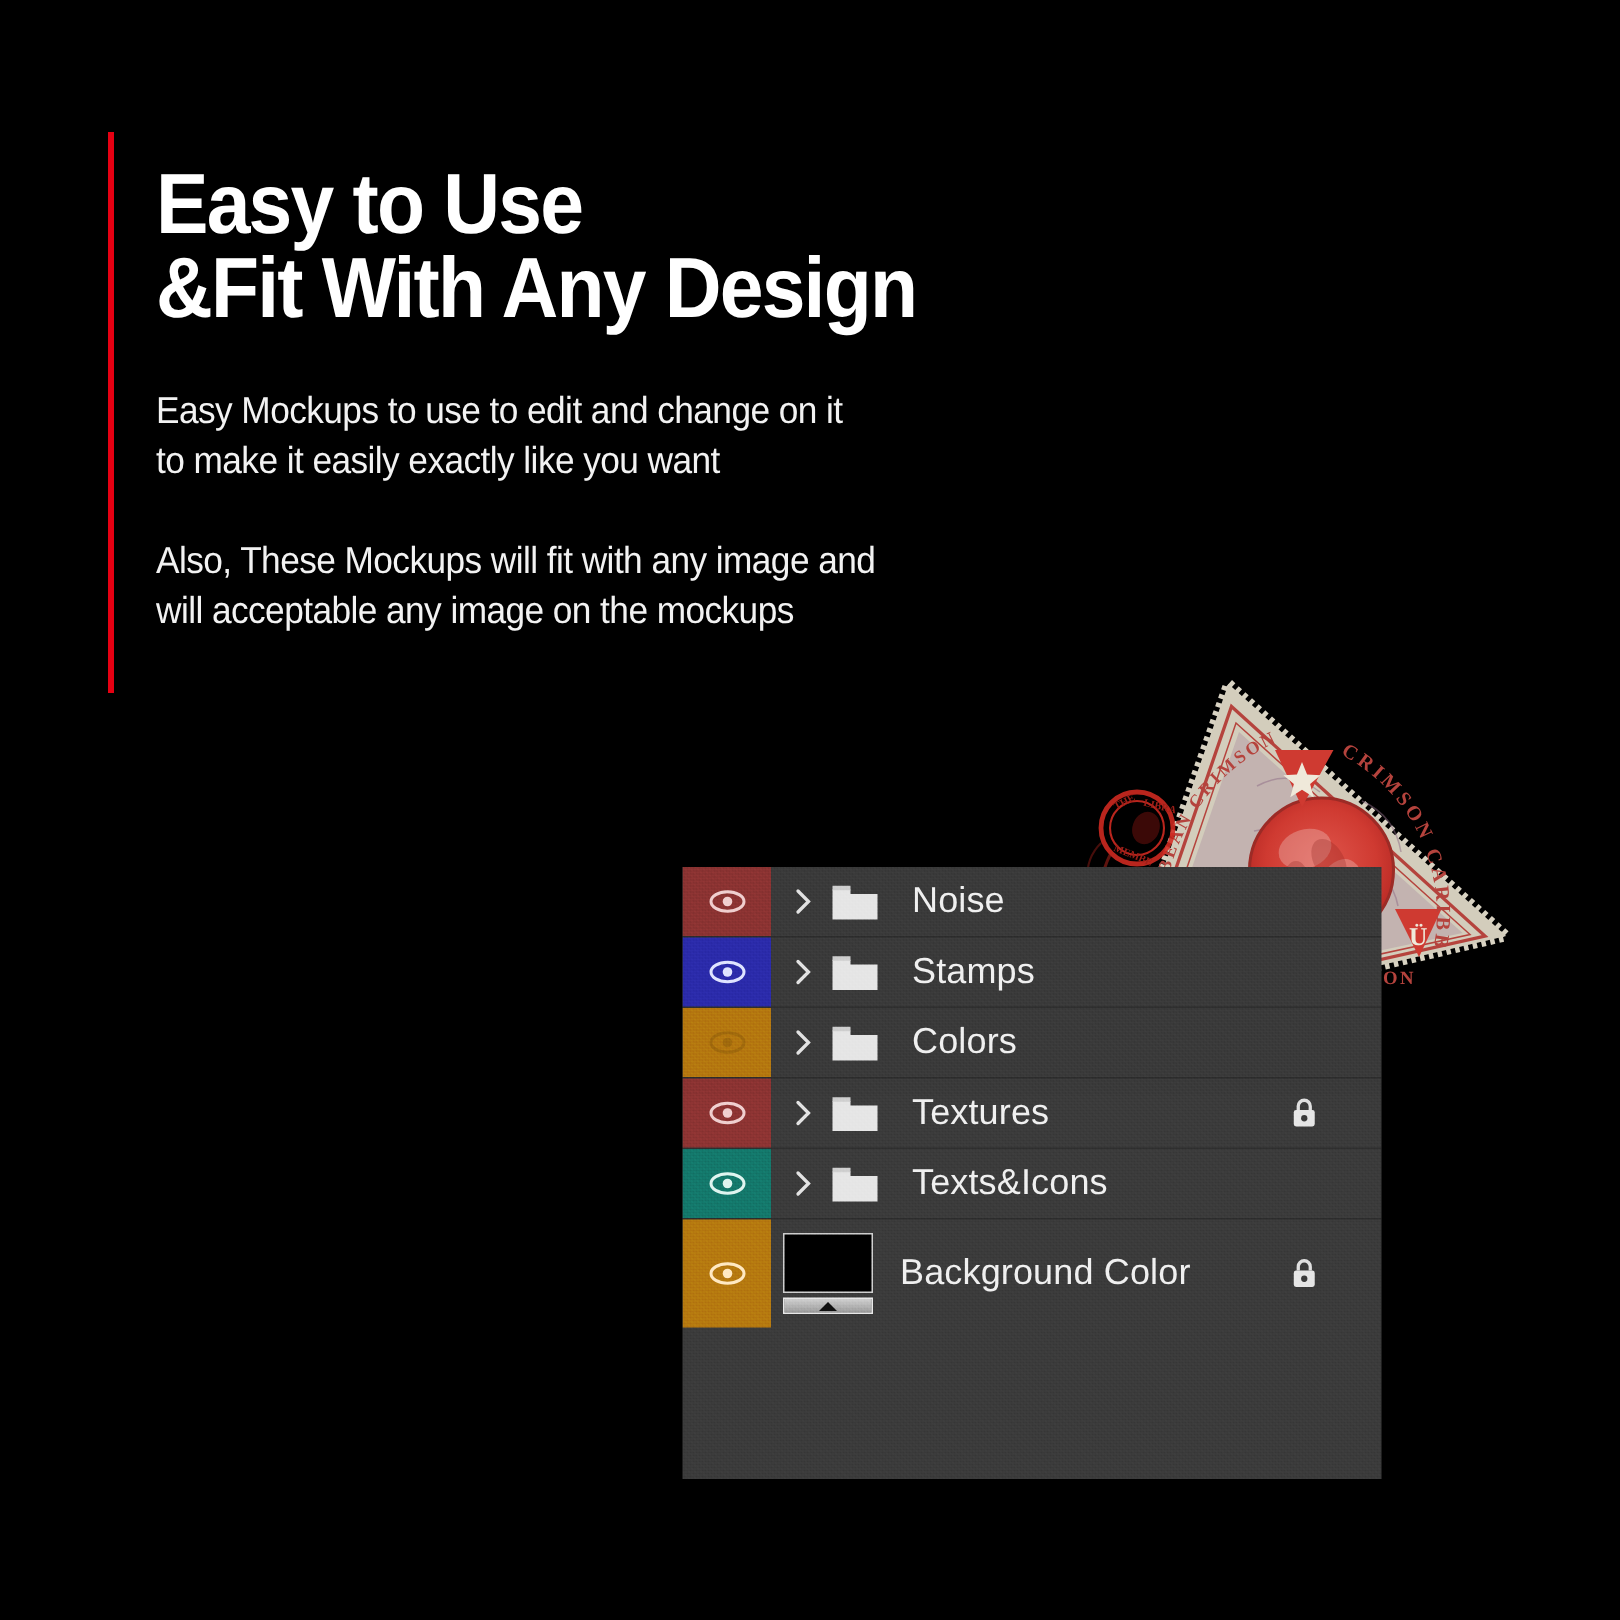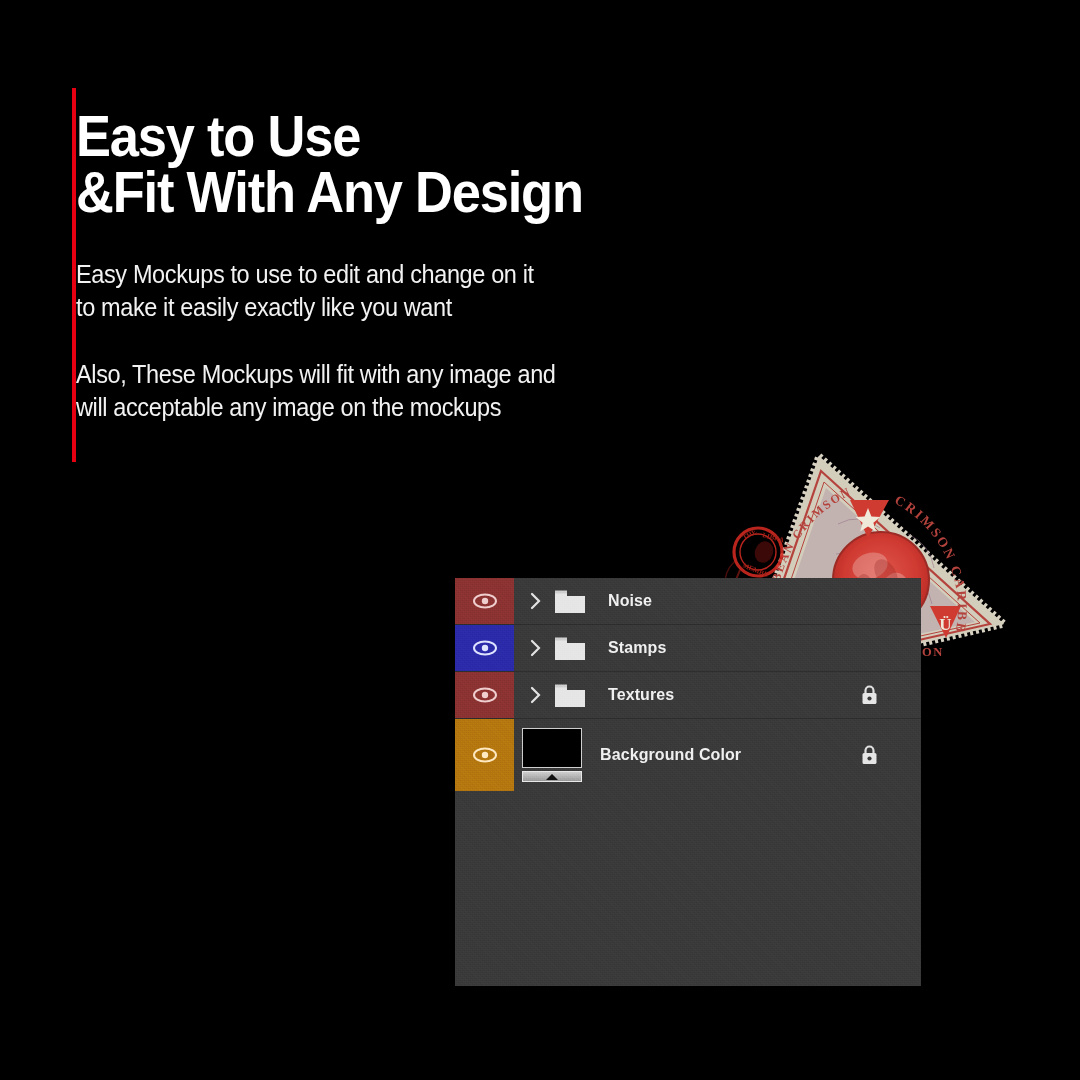--- a/index.html
+++ b/index.html
@@ -20,20 +20,21 @@
       repeating-linear-gradient(0deg, rgba(255,255,255,.045) 0 1px, rgba(0,0,0,.05) 1px 2px),
       repeating-linear-gradient(90deg, rgba(255,255,255,.035) 0 1px, rgba(0,0,0,.045) 1px 2px),
       repeating-linear-gradient(45deg, rgba(255,255,255,.03) 0 1px, rgba(0,0,0,.03) 1px 3px);
     mix-blend-mode:overlay;
   }
 
   
   #headline-block{
     position:absolute; left:72px; top:88px; width:640px; height:374px;
     border-left:4px solid #e60012;
+    padding-left:28px;
   }
   #headline{
     color:#fff;
     font-size:57px;
     line-height:56px;
     font-weight:700;
     letter-spacing:-1.3px;
     transform:scaleX(.92);
     transform-origin:left top;
     white-space:pre-line;
@@ -82,24 +83,23 @@
   .chev svg{ width:11px; height:18px; }
   .folder{
     flex:0 0 34px;
     margin-left:6px;
     display:flex; align-items:center;
   }
   .folder svg{ width:32px; height:25px; }
   .layer-name{
     margin-left:20px;
     color:#f0f0f0;
-    font-size:16px;
+    font-size:24px;
     letter-spacing:.1px;
     white-space:nowrap;
-    font-weight:bold;
   }
   .lock{
     position:absolute; right:42px; top:50%;
     transform:translateY(-50%);
     width:19px; height:22px;
   }
 
   
   #row-background{ height:72px; border-bottom:none;text-align:center; }
   .bg-thumb-wrap{
@@ -274,20 +274,40 @@
       </div>
     <div class="folder">
         <svg viewBox="0 0 32 25">
           <path d="M1 4 h12 v3 h18 v17 H1 Z" fill="#e6e6e6"></path>
           <rect x="1" y="1.5" width="12" height="3" fill="#cfcfcf"></rect>
         </svg>
       </div>
     <div class="layer-name">Stamps</div>
   </div>
 
+  <div class="layer-row">
+    <div class="swatch" style="background:#b5780f">
+      <svg class="eye" viewBox="0 0 26 16" style="opacity:.35">
+          <ellipse cx="13" cy="8" rx="11" ry="6.5" fill="none" stroke="#7e5309" stroke-width="2"></ellipse>
+          <circle cx="13" cy="8" r="3.2" fill="#7e5309"></circle>
+        </svg>
+    </div>
+    <div class="chev">
+        <svg viewBox="0 0 11 18">
+          <path d="M2 2 L9 9 L2 16" fill="none" stroke="#e3e3e3" stroke-width="2.2" stroke-linecap="round"></path>
+        </svg>
+      </div>
+    <div class="folder">
+        <svg viewBox="0 0 32 25">
+          <path d="M1 4 h12 v3 h18 v17 H1 Z" fill="#e6e6e6"></path>
+          <rect x="1" y="1.5" width="12" height="3" fill="#cfcfcf"></rect>
+        </svg>
+      </div>
+    <div class="layer-name">Colors</div>
+  </div>
 
   <div class="layer-row">
     <div class="swatch" style="background:#8c3332">
       <svg class="eye" viewBox="0 0 26 16">
           <ellipse cx="13" cy="8" rx="11" ry="6.5" fill="none" stroke="#f0cfcf" stroke-width="2"></ellipse>
           <circle cx="13" cy="8" r="3.2" fill="#f0cfcf"></circle>
         </svg>
     </div>
     <div class="chev">
         <svg viewBox="0 0 11 18">
@@ -302,20 +322,40 @@
       </div>
     <div class="layer-name">Textures</div>
     <svg class="lock" viewBox="0 0 19 22">
         <path d="M5.5 9 V6.5 a4 4 0 0 1 8 0 V9" fill="none" stroke="#e0e0e0" stroke-width="2.2"></path>
         <rect x="2.5" y="9" width="14" height="11" rx="1.6" fill="#e6e6e6"></rect>
         <circle cx="9.5" cy="14.5" r="2.1" fill="#3a3a3a"></circle>
       </svg>
   </div>
 
 
+  <div class="layer-row">
+    <div class="swatch" style="background:#13776a">
+      <svg class="eye" viewBox="0 0 26 16">
+          <ellipse cx="13" cy="8" rx="11" ry="6.5" fill="none" stroke="#dff5f0" stroke-width="2"></ellipse>
+          <circle cx="13" cy="8" r="3.2" fill="#dff5f0"></circle>
+        </svg>
+    </div>
+    <div class="chev">
+        <svg viewBox="0 0 11 18">
+          <path d="M2 2 L9 9 L2 16" fill="none" stroke="#e3e3e3" stroke-width="2.2" stroke-linecap="round"></path>
+        </svg>
+      </div>
+    <div class="folder">
+        <svg viewBox="0 0 32 25">
+          <path d="M1 4 h12 v3 h18 v17 H1 Z" fill="#e6e6e6"></path>
+          <rect x="1" y="1.5" width="12" height="3" fill="#cfcfcf"></rect>
+        </svg>
+      </div>
+    <div class="layer-name">Texts&amp;Icons</div>
+  </div>
 
 
   <div class="layer-row" id="row-background">
     <div class="swatch" style="background:#b5780f">
       <svg class="eye" viewBox="0 0 26 16">
           <ellipse cx="13" cy="8" rx="11" ry="6.5" fill="none" stroke="#ffe9c2" stroke-width="2"></ellipse>
           <circle cx="13" cy="8" r="3.2" fill="#ffe9c2"></circle>
         </svg>
     </div>
     <div class="bg-thumb-wrap">

